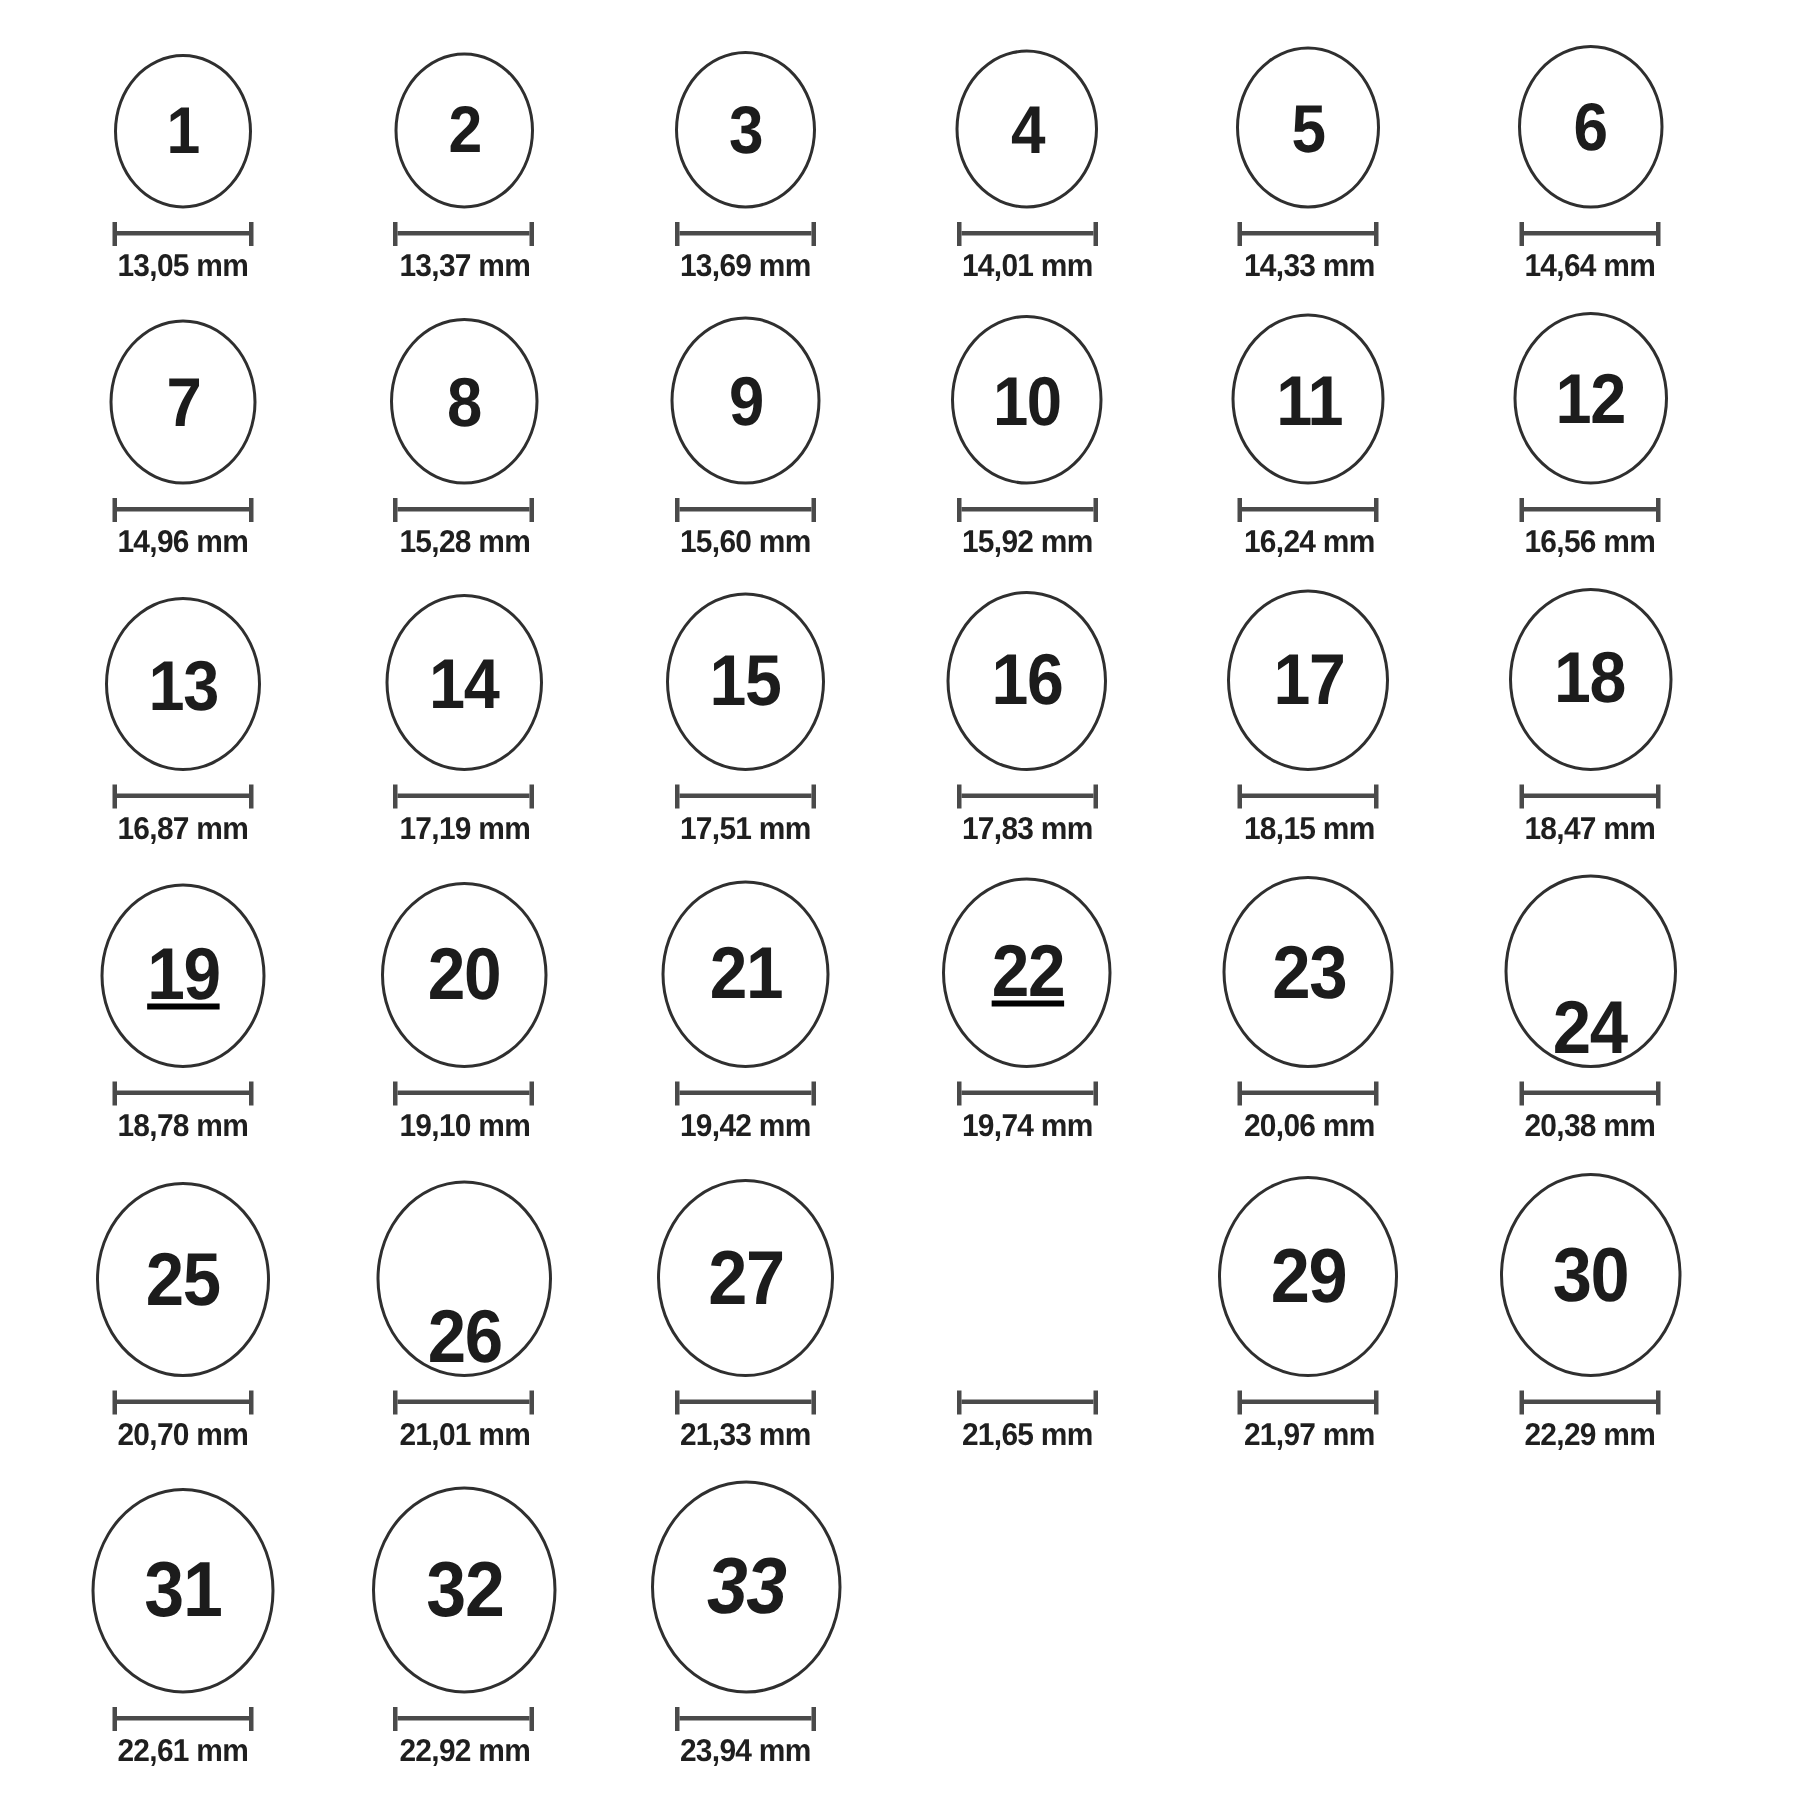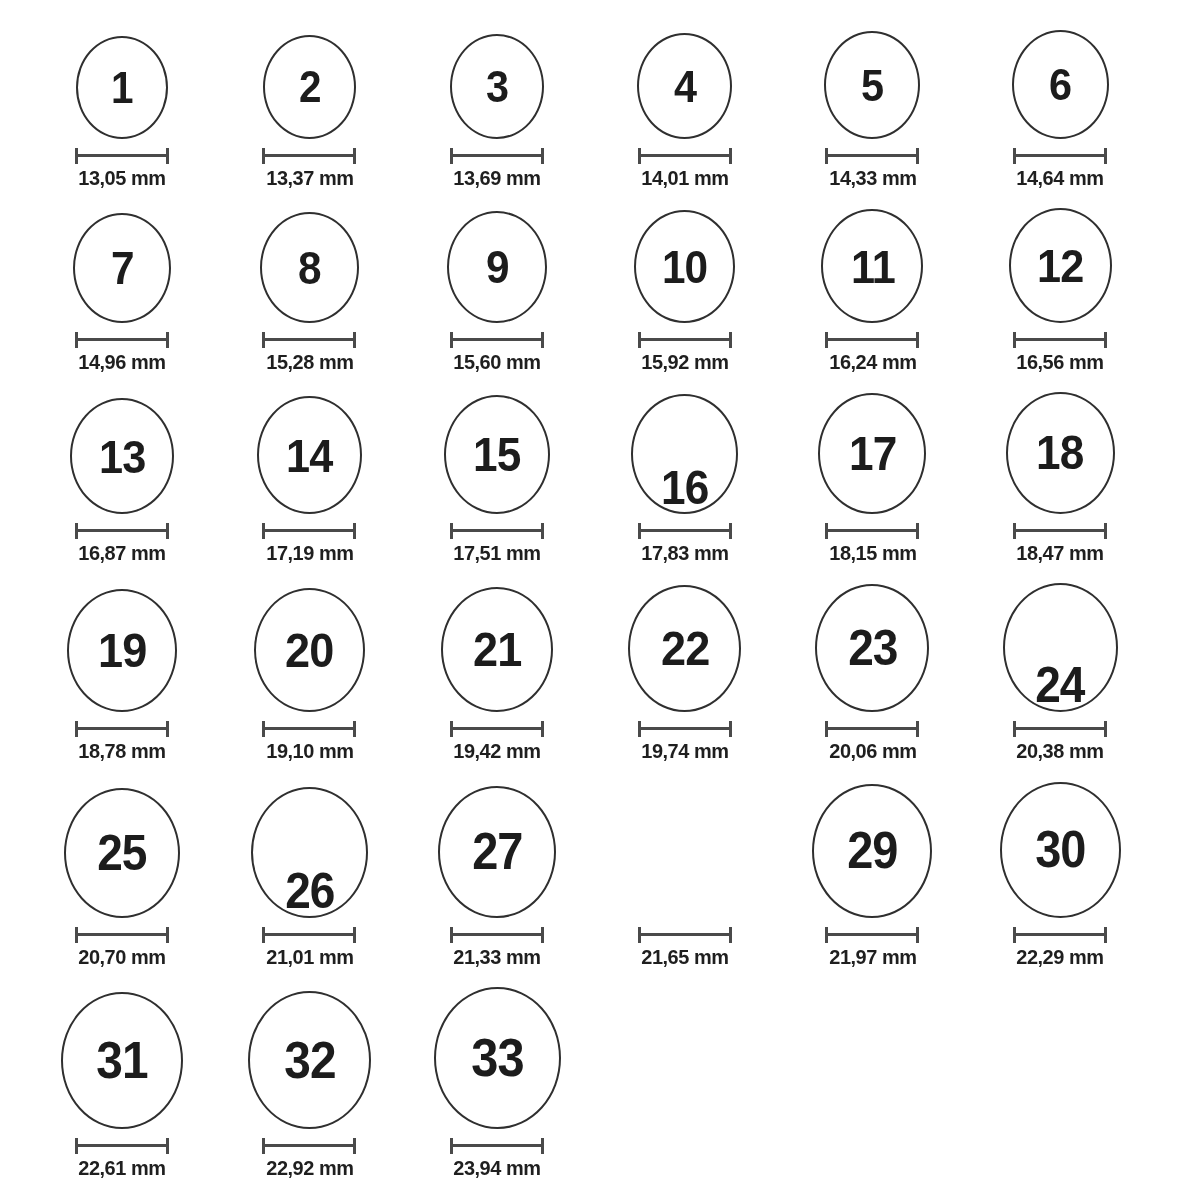--- a/index.html
+++ b/index.html
@@ -174,21 +174,21 @@
         <div class="label">17,19 mm</div>
       </div>
       <div class="cell">
         <div class="circle" style="width: 106px; height: 119px;">
           <span class="num" style="font-size: 48px;">15</span>
         </div>
         <div class="measure"></div>
         <div class="label">17,51 mm</div>
       </div>
       <div class="cell">
-        <div class="circle" style="width: 107px; height: 120px; align-items: flex-end;">
+        <div class="circle" style="width: 107px; height: 120px;">
           <span class="num" style="font-size: 48px;">16</span>
         </div>
         <div class="measure"></div>
         <div class="label">17,83 mm</div>
       </div>
       <div class="cell">
         <div class="circle" style="width: 108px; height: 121px;">
           <span class="num" style="font-size: 48px;">17</span>
         </div>
         <div class="measure"></div>
@@ -197,42 +197,42 @@
       <div class="cell">
         <div class="circle" style="width: 109px; height: 122px;">
           <span class="num" style="font-size: 48px;">18</span>
         </div>
         <div class="measure"></div>
         <div class="label">18,47 mm</div>
       </div>
     </div>
     <div class="row">
       <div class="cell">
-        <div class="circle" style="width: 110px; height: 123px;">
+        <div class="circle" style="width: 110px; height: 123px; text-decoration: underline;">
           <span class="num" style="font-size: 49px;">19</span>
         </div>
         <div class="measure"></div>
         <div class="label">18,78 mm</div>
       </div>
       <div class="cell">
         <div class="circle" style="width: 111px; height: 124px;">
           <span class="num" style="font-size: 49px;">20</span>
         </div>
         <div class="measure"></div>
         <div class="label">19,10 mm</div>
       </div>
       <div class="cell">
         <div class="circle" style="width: 112px; height: 125px; text-align: right;">
           <span class="num" style="font-size: 49px;">21</span>
         </div>
         <div class="measure"></div>
         <div class="label">19,42 mm</div>
       </div>
       <div class="cell">
-        <div class="circle" style="width: 113px; height: 127px;">
+        <div class="circle" style="width: 113px; height: 127px; text-decoration: underline;">
           <span class="num" style="font-size: 49px;">22</span>
         </div>
         <div class="measure"></div>
         <div class="label">19,74 mm</div>
       </div>
       <div class="cell">
         <div class="circle" style="width: 114px; height: 128px; text-align: right;">
           <span class="num" style="font-size: 50px;">23</span>
         </div>
         <div class="measure"></div>
@@ -296,20 +296,20 @@
         <div class="label">22,61 mm</div>
       </div>
       <div class="cell">
         <div class="circle" style="width: 123px; height: 138px;">
           <span class="num" style="font-size: 52px;">32</span>
         </div>
         <div class="measure"></div>
         <div class="label">22,92 mm</div>
       </div>
       <div class="cell">
-        <div class="circle" style="width: 127px; height: 142px;">
+        <div class="circle" style="width: 127px; height: 142px; font-style: italic;">
           <span class="num" style="font-size: 53px;">33</span>
         </div>
         <div class="measure"></div>
         <div class="label">23,94 mm</div>
       </div>
     </div>
   </div>
 
 </body></html>

